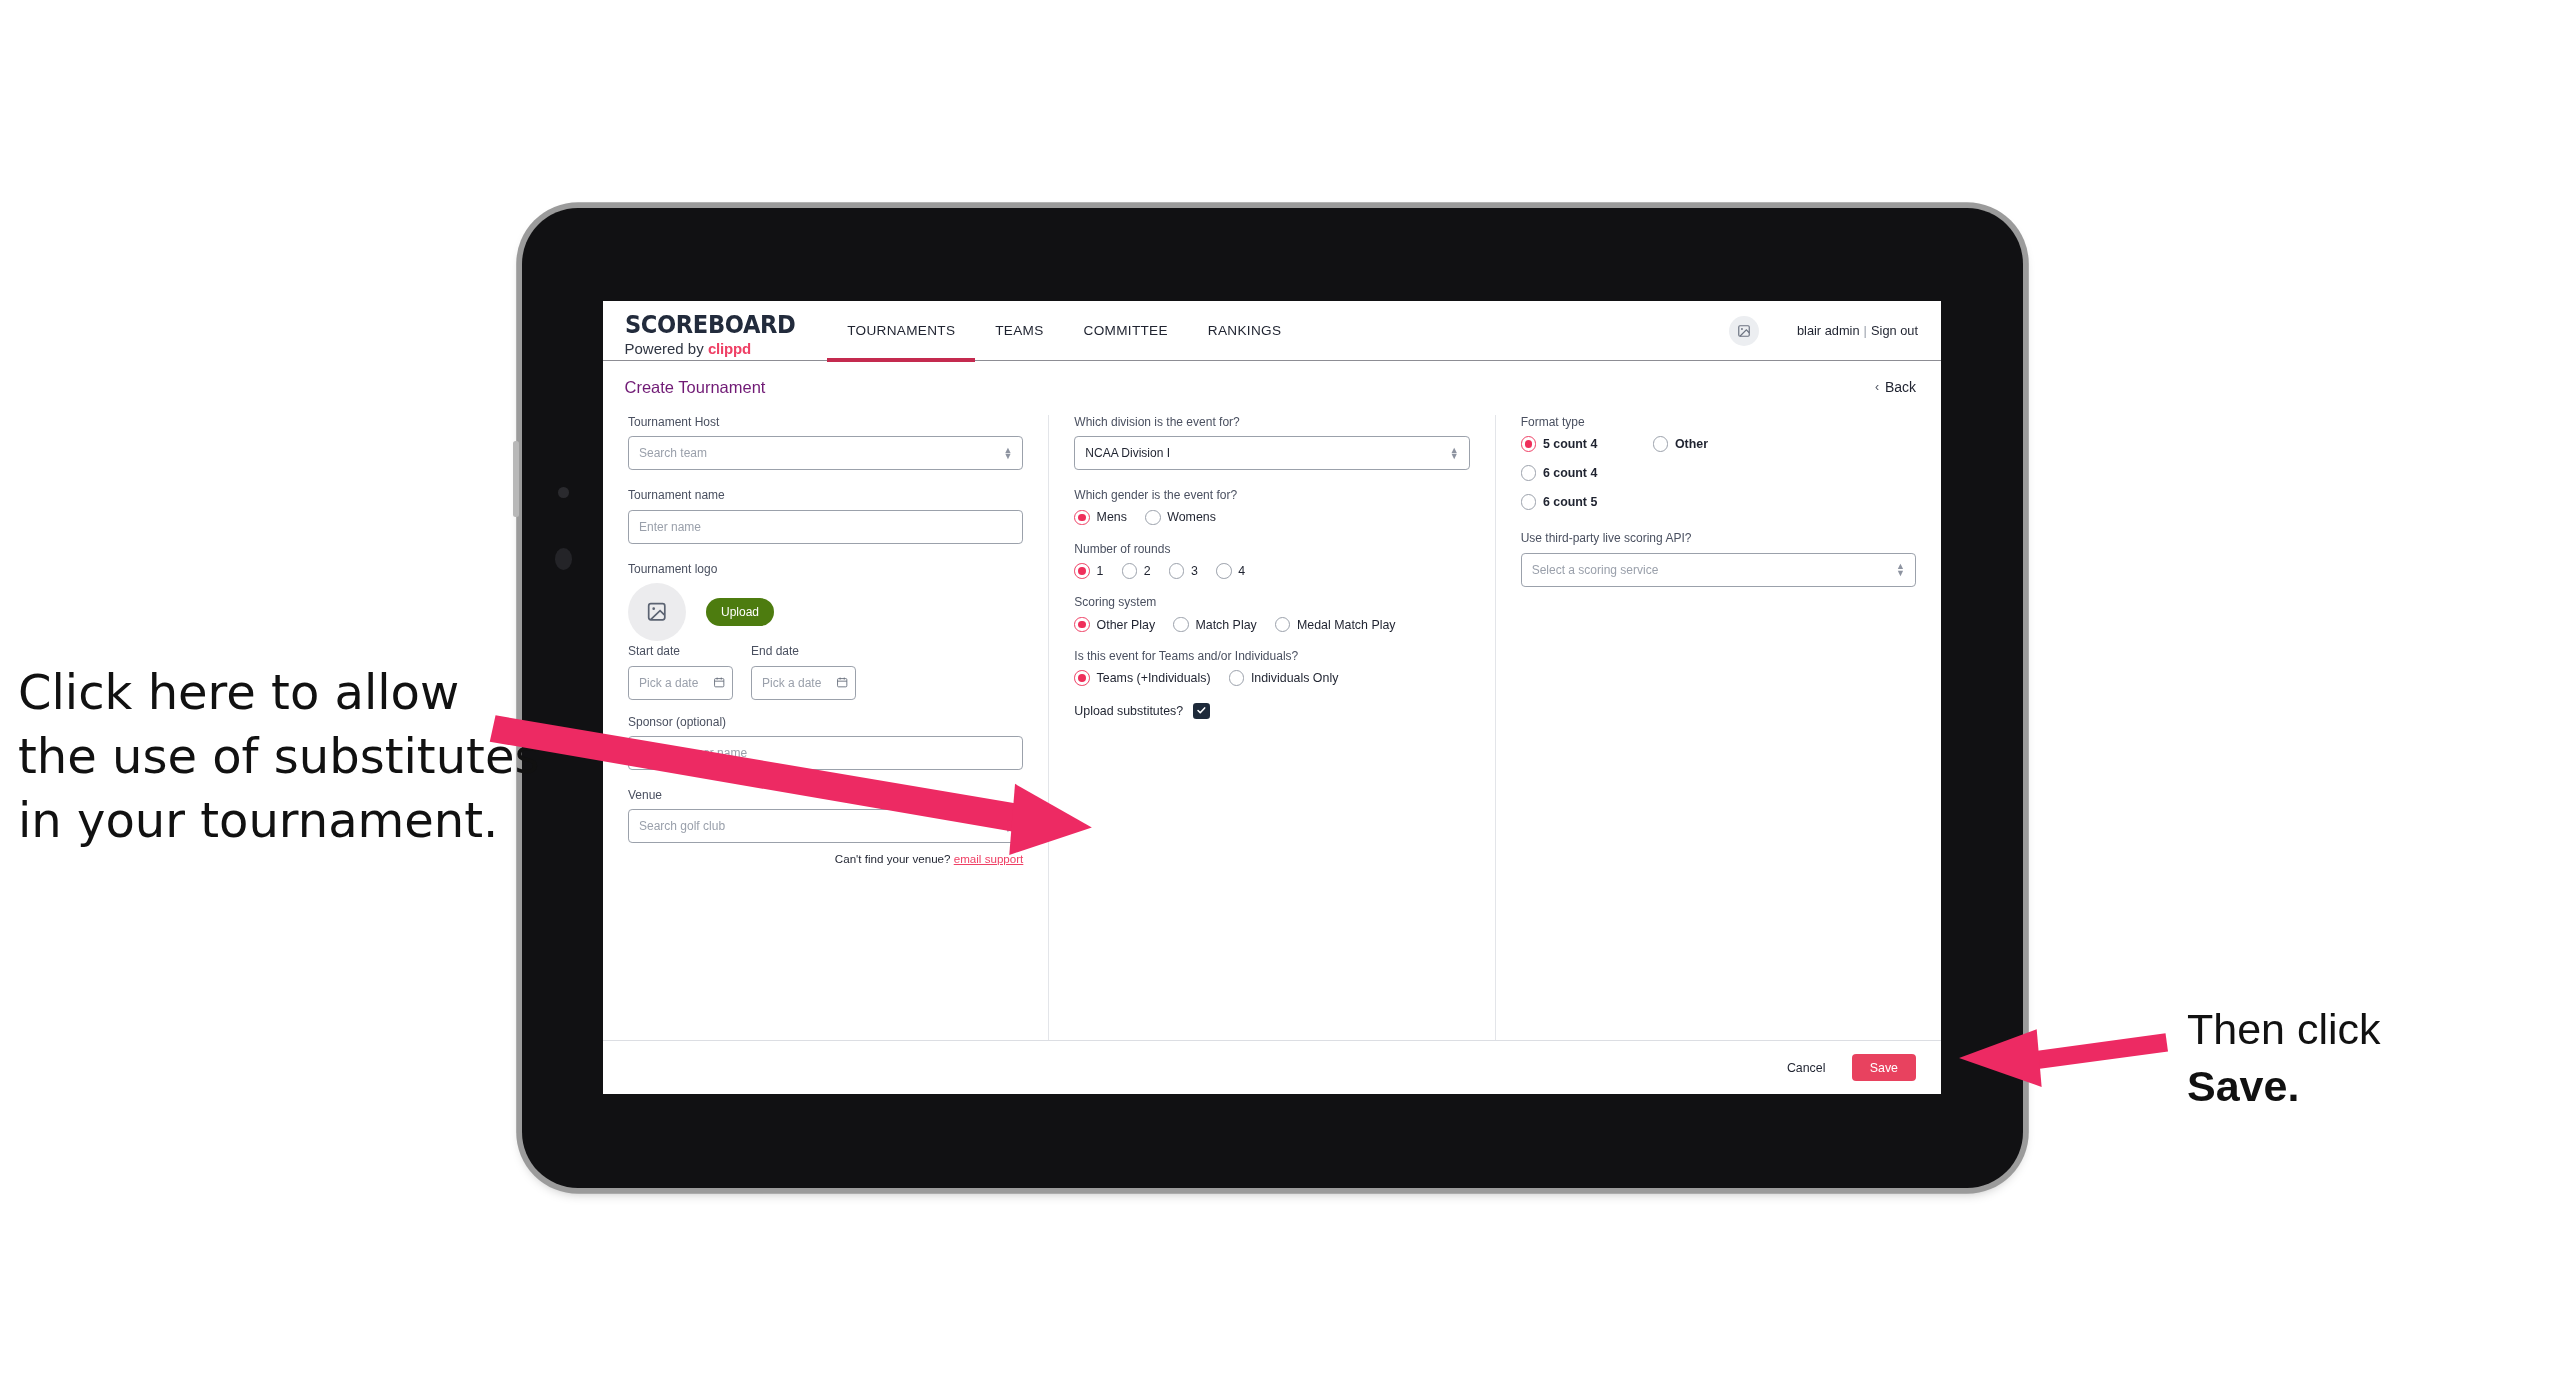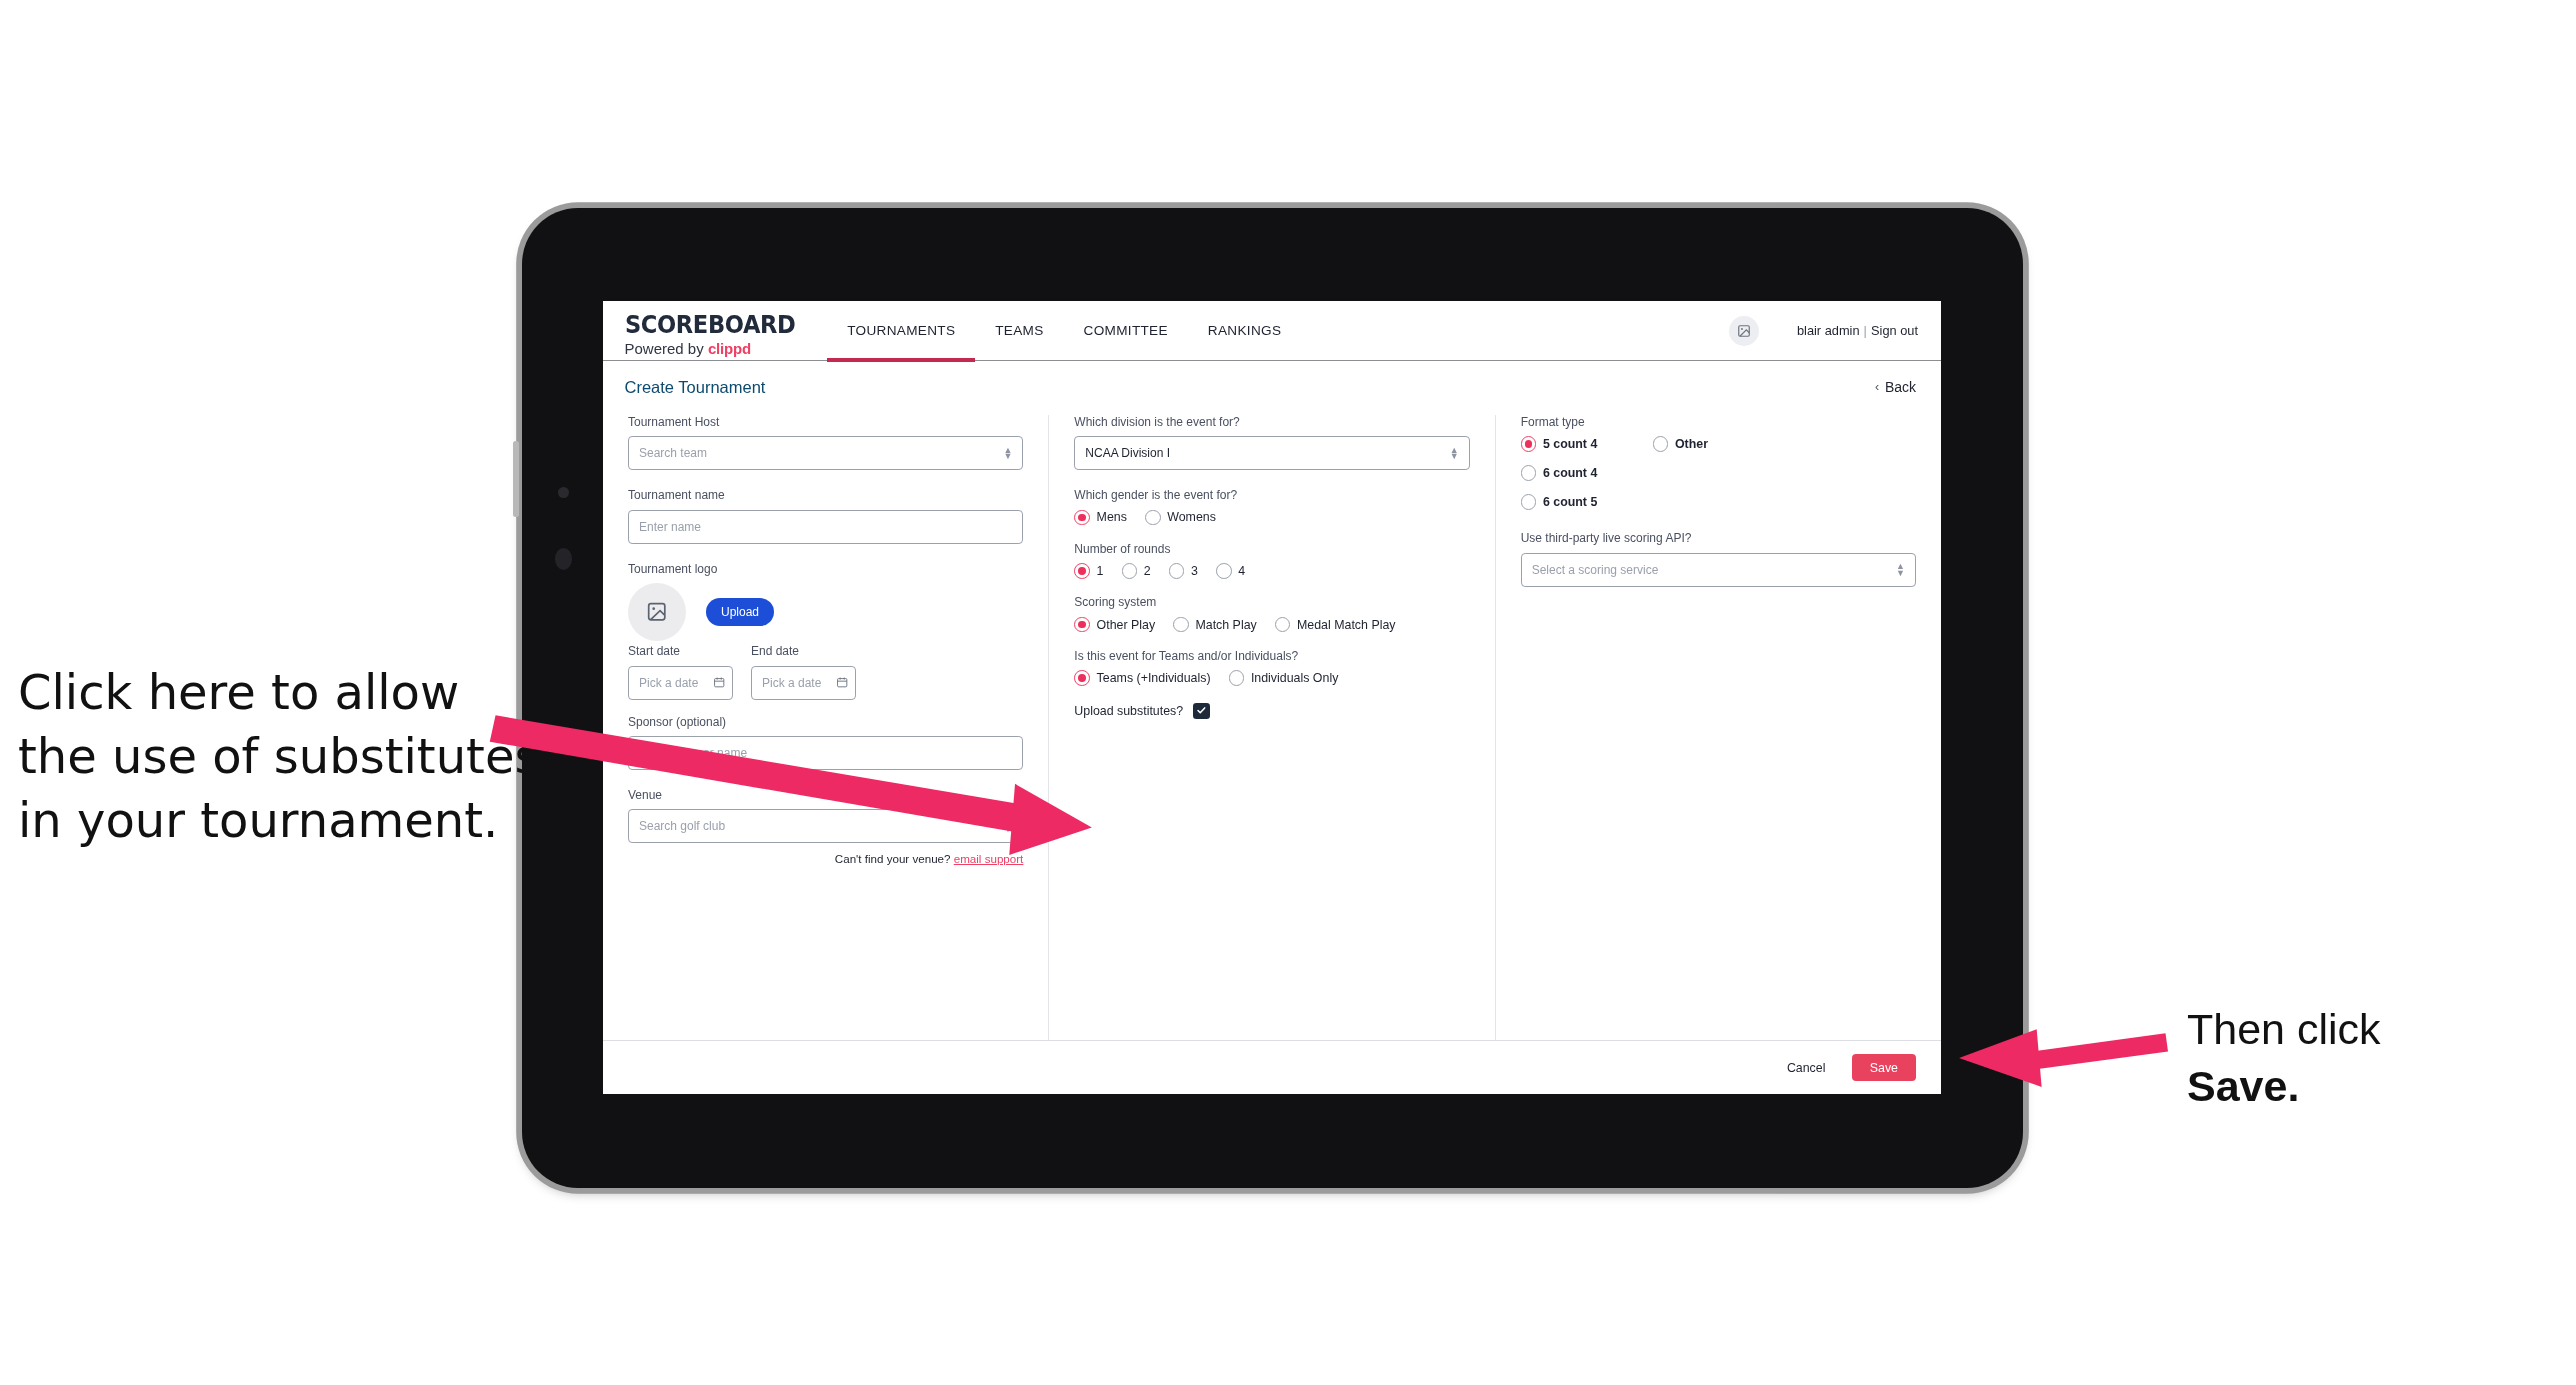--- a/index.html
+++ b/index.html
@@ -152,21 +152,21 @@
   #nav-user-text .signout { cursor: pointer; }
 
   
   #page-title-row {
     display: flex;
     align-items: center;
     padding: 16.5px 25px 15px 21.5px;
   }
   #page-title {
     font-size: 16.5px;
-    color: #0c4a6e;
+    color: #701a75;
   }
   #back-link {
     margin-left: auto;
     font-size: 14px;
     color: #1f2330;
     cursor: pointer;
     display: flex;
     align-items: center;
     gap: 5.8px;
   }
@@ -228,21 +228,21 @@
   #logo-placeholder {
     width: 58px;
     height: 58px;
     border-radius: 50%;
     background: #ececee;
     display: flex;
     align-items: center;
     justify-content: center;
   }
   #upload-button {
-    background: #1d4ed8;
+    background: #4d7c0f;
     color: #ffffff;
     font-size: 12px;
     padding: 7.4px 15px;
     border-radius: 14px;
     cursor: pointer;
   }
 
   
   #date-row { display: flex; gap: 18px; margin-bottom: 15px; }
   .date-field { width: 105px; }

